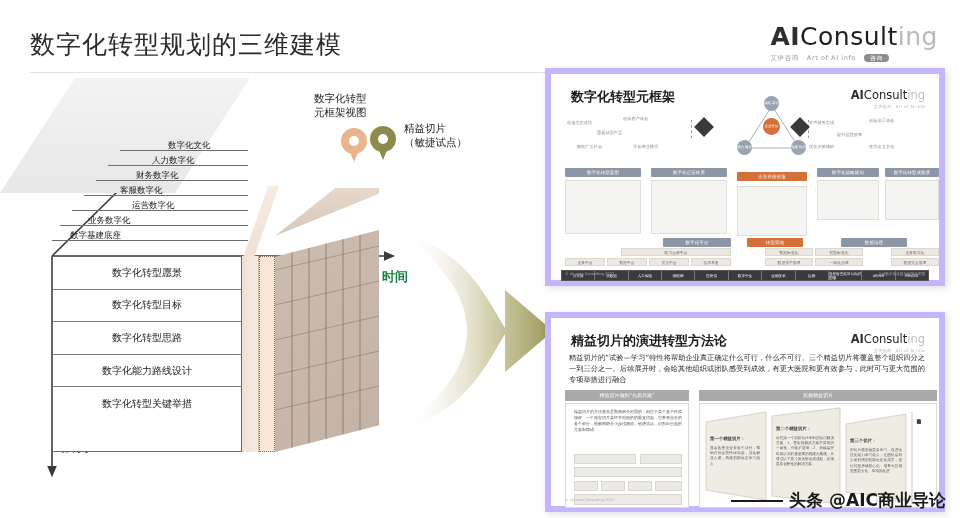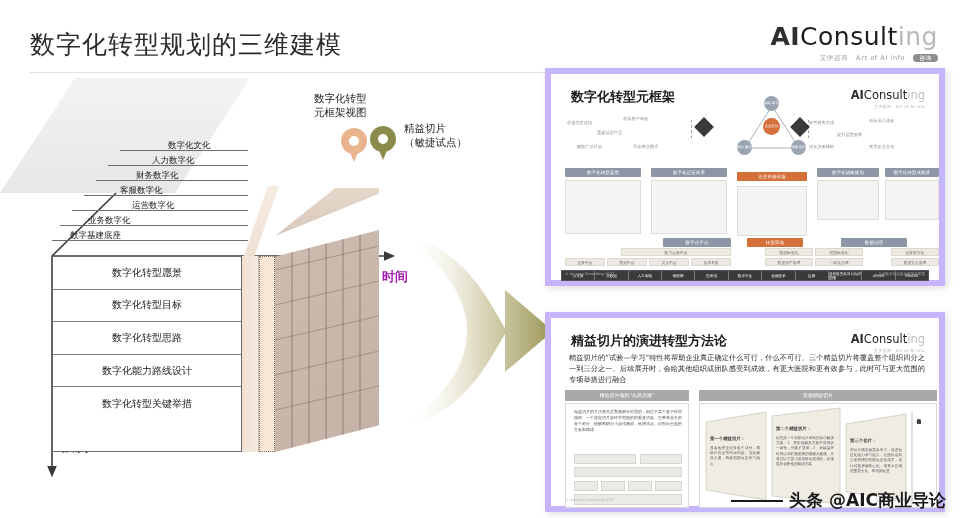--- a/index.html
+++ b/index.html
@@ -21,31 +21,31 @@
   }
   #brand-logo {
     position:absolute; right:22px; top:24px; text-align:right; line-height:1;
   }
   #brand-logo .bl-main { font-size:25px; letter-spacing:.5px; white-space:nowrap; }
   #brand-logo .bl-ai { color:#2e2e2e; font-weight:700; }
   #brand-logo .bl-con { color:#1d1d1d; font-weight:400; }
   #brand-logo .bl-ting { color:#b9b9b9; font-weight:400; }
   #brand-logo .bl-sub {
     margin-top:5px; font-size:6.5px; color:#9a9a9a; letter-spacing:.6px;
-    display:flex; gap:8px; justify-content:flex-end; align-items:center;
+    display:flex; gap:8px; align-items:center;
   }
   #brand-logo .bl-badge {
     background:#8d8d8d; color:#fff; border-radius:7px;
     padding:1px 6px; font-size:6px; letter-spacing:.4px;
   }
 
   
   #diagram { position:absolute; left:0; top:78px; width:520px; height:440px; }
   #axis-scope-label { position:absolute; left:139px; top:38px; font-size:13px; font-weight:700; color:#1f1f1f; }
-  #axis-time-label  { position:absolute; left:382px; top:190px; font-size:13px; font-weight:700; color:#a21caf; }
+  #axis-time-label  { position:absolute; left:382px; top:190px; font-size:13px; font-weight:700; color:#15803d; }
   #axis-level-label { position:absolute; left:62px;  top:360px; font-size:13px; font-weight:700; color:#1f1f1f; }
   .tl {
     position:absolute; height:1px; background:#6e6e6e; left:0;
   }
   .tl-label {
     position:absolute; font-size:8.5px; color:#1c1c1c; white-space:nowrap;
   }
   #top-face {
     position:absolute; left:0; top:0; width:250px; height:115px;
     background:linear-gradient(#f3f3f3,#e7e7e7);

